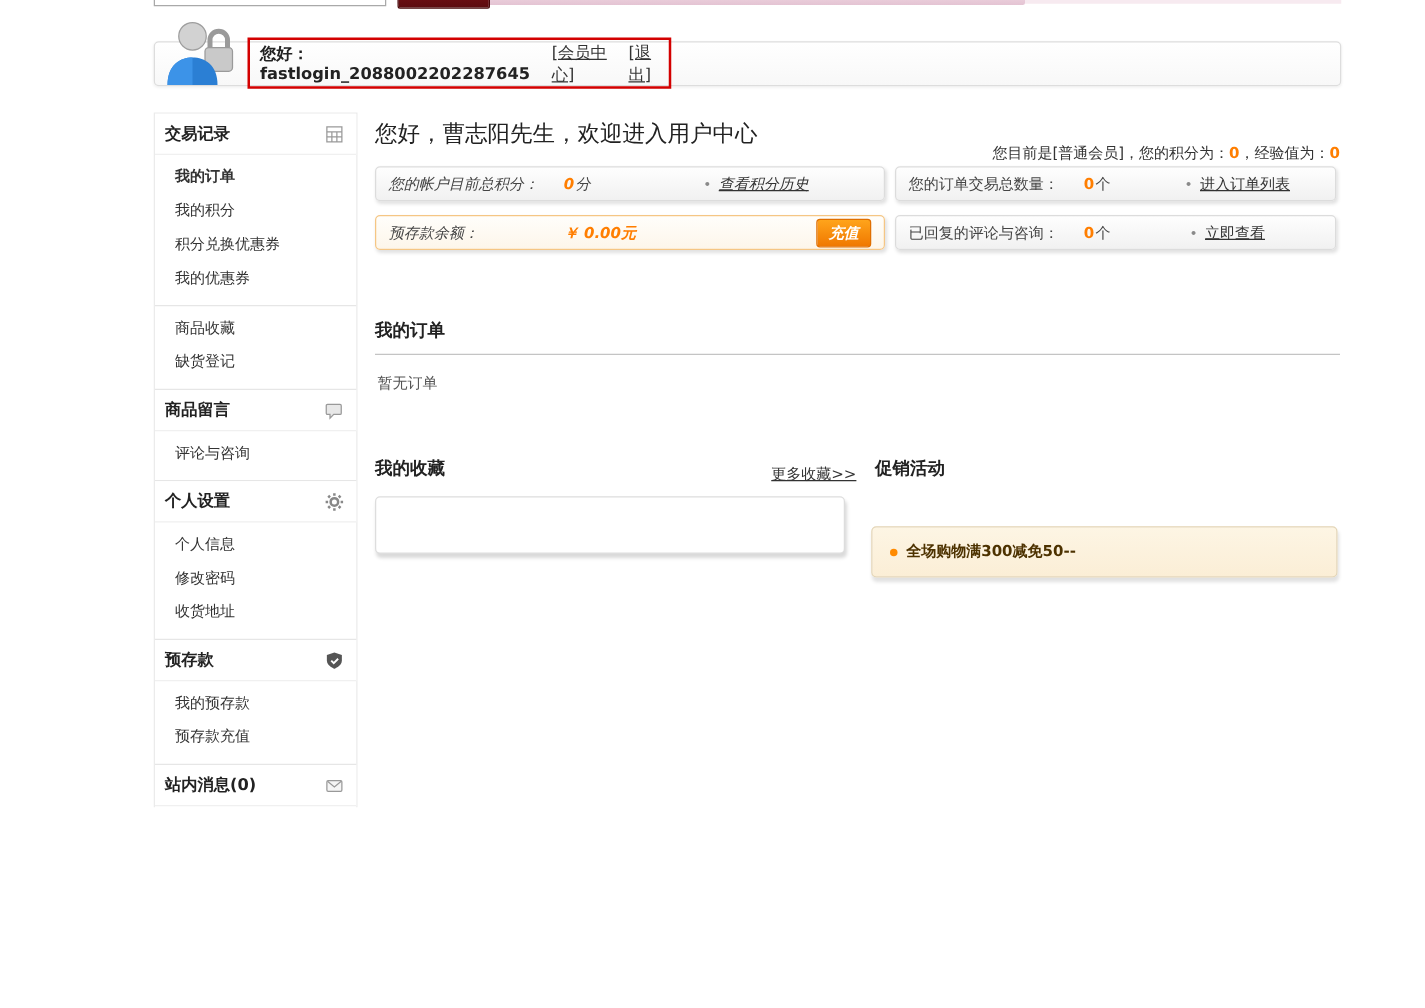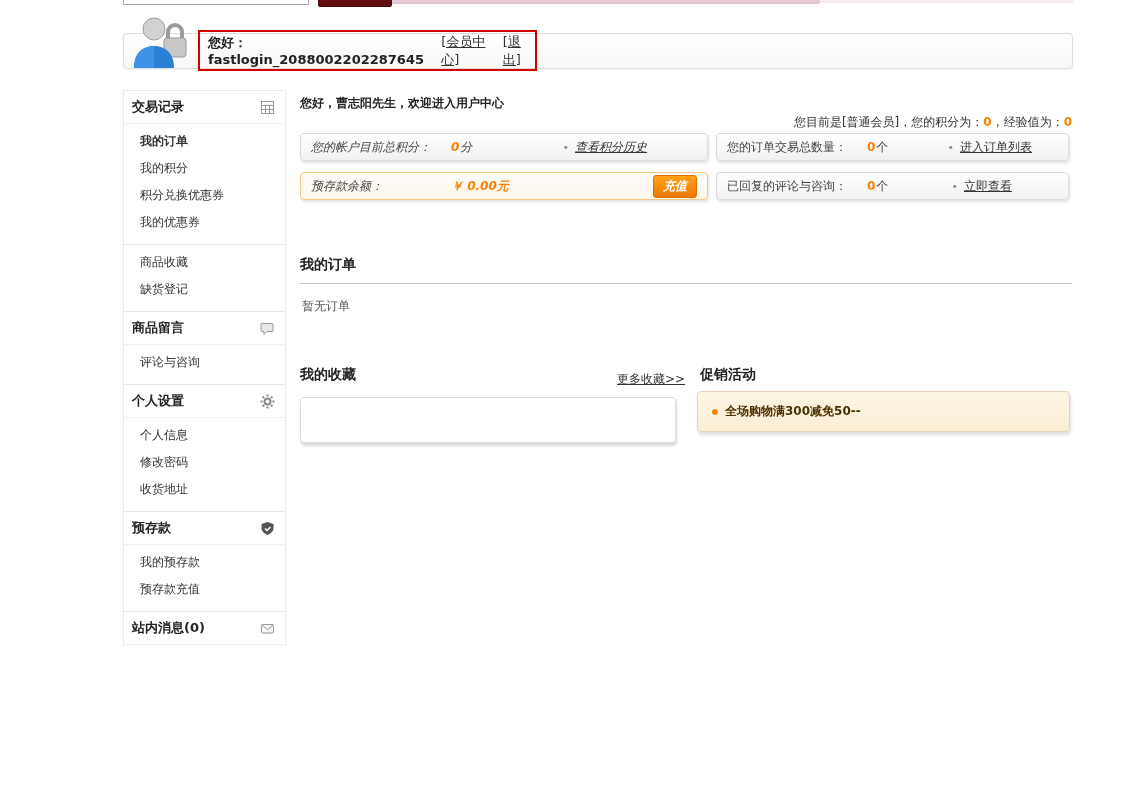--- a/index.html
+++ b/index.html
@@ -33,21 +33,21 @@
   .side-section:first-child { border-top:none; }
   .side-header { display:flex; align-items:center; justify-content:space-between;
     padding:7px 10px 7px 8px; font-size:13px; font-weight:bold; color:#222;
     border-bottom:1px solid #f0f0f0; cursor:pointer; background:#fff; }
   .side-icon { width:15px; height:15px; display:inline-block; }
   .side-items { padding:4px 0 8px; }
   .side-item { padding:5px 0 5px 16px; font-size:12px; color:#333; cursor:pointer; }
   .side-item.active { font-weight:bold; }
 
   
-  .welcome { position:absolute; left:300px; top:95px; font-size:12px; font-weight:bold; color:#222; }
+  .welcome { position:absolute; left:300px; top:95px; font-size:18px; font-weight:normal; color:#222; }
   .status { position:absolute; top:114px; right:68px; font-size:12px; color:#333; }
   .status .num { color:#ff7e00; font-weight:bold; }
 
   .card { position:absolute; height:28px; border:1px solid #dcdcdc; border-radius:4px;
     background:linear-gradient(#fefefe,#f1f1f1); box-shadow:1px 2px 3px rgba(0,0,0,.12);
     display:flex; align-items:center; padding:0 10px; font-size:12px; color:#444; }
   .card.wide { width:408px;font-style:italic; }
   .card.narrow { width:353px; }
   .card.deposit { border-color:#f5c684; background:linear-gradient(#fffefb,#fdf6ea); }
   .clabel { min-width:140px; }
@@ -62,21 +62,21 @@
     border-radius:3px; cursor:pointer; }
 
   .sec-title { position:absolute; font-size:14px; font-weight:bold; color:#222; }
   .orders-hr { position:absolute; left:300px; top:283px; width:772px; border-top:1px solid #c4c4c4; }
   .orders-empty { position:absolute; left:302px; top:298px; font-size:12px; color:#555; }
 
   .more-link { position:absolute; left:617px; top:371px; font-size:12px; color:#333;
     text-decoration:underline; cursor:pointer; }
   .fav-box { position:absolute; left:300px; top:397px; width:376px; height:46px;
     border:1px solid #ddd; border-radius:4px; background:#fff; box-shadow:1px 3px 3px rgba(0,0,0,.15); }
-  .promo-box { position:absolute; left:697px; top:391px; width:373px; height:41px;
+  .promo-box { position:absolute; left:697px; top:421px; width:373px; height:41px;
     border:1px solid #e3d4b4; border-radius:4px; background:linear-gradient(#fdf5e4,#fbeed6);
     box-shadow:1px 3px 3px rgba(0,0,0,.12); display:flex; align-items:center; padding-left:14px; }
   .promo-dot { width:6px; height:6px; background:#ff8a00; border-radius:50%; margin-right:7px; flex:none; }
   .promo-text { font-size:12px; font-weight:bold; color:#4d3200; }
 
   .footer-line { position:absolute; left:0; top:700px; width:1140px; border-top:1px solid #c9c9c9; }
   .footer-line2 { position:absolute; left:0; top:701px; width:1140px; border-top:1px solid #f1f1f1; }
 </style>
 </head>
 <body>

